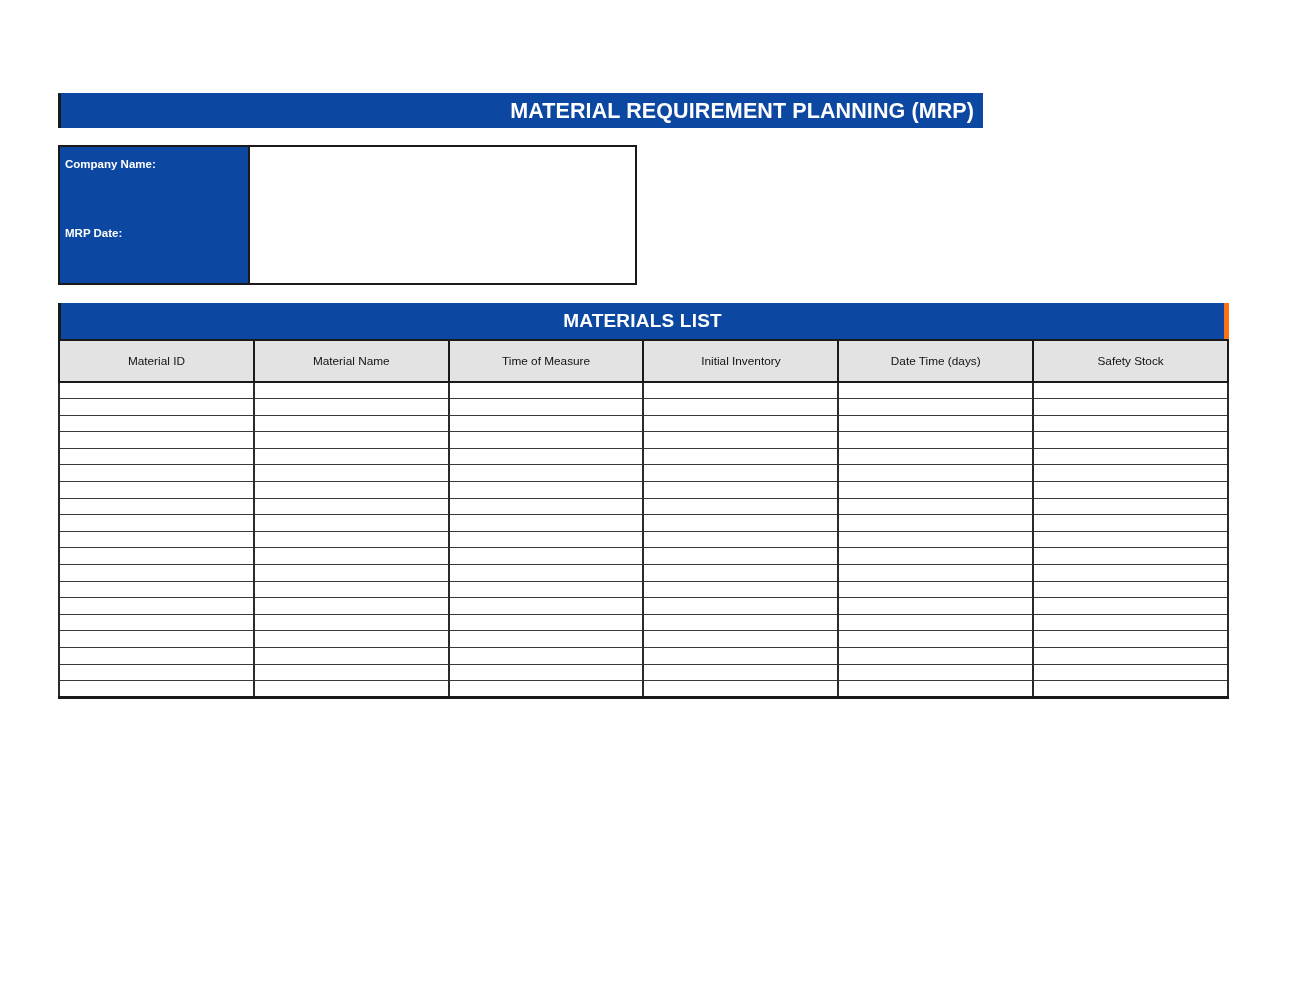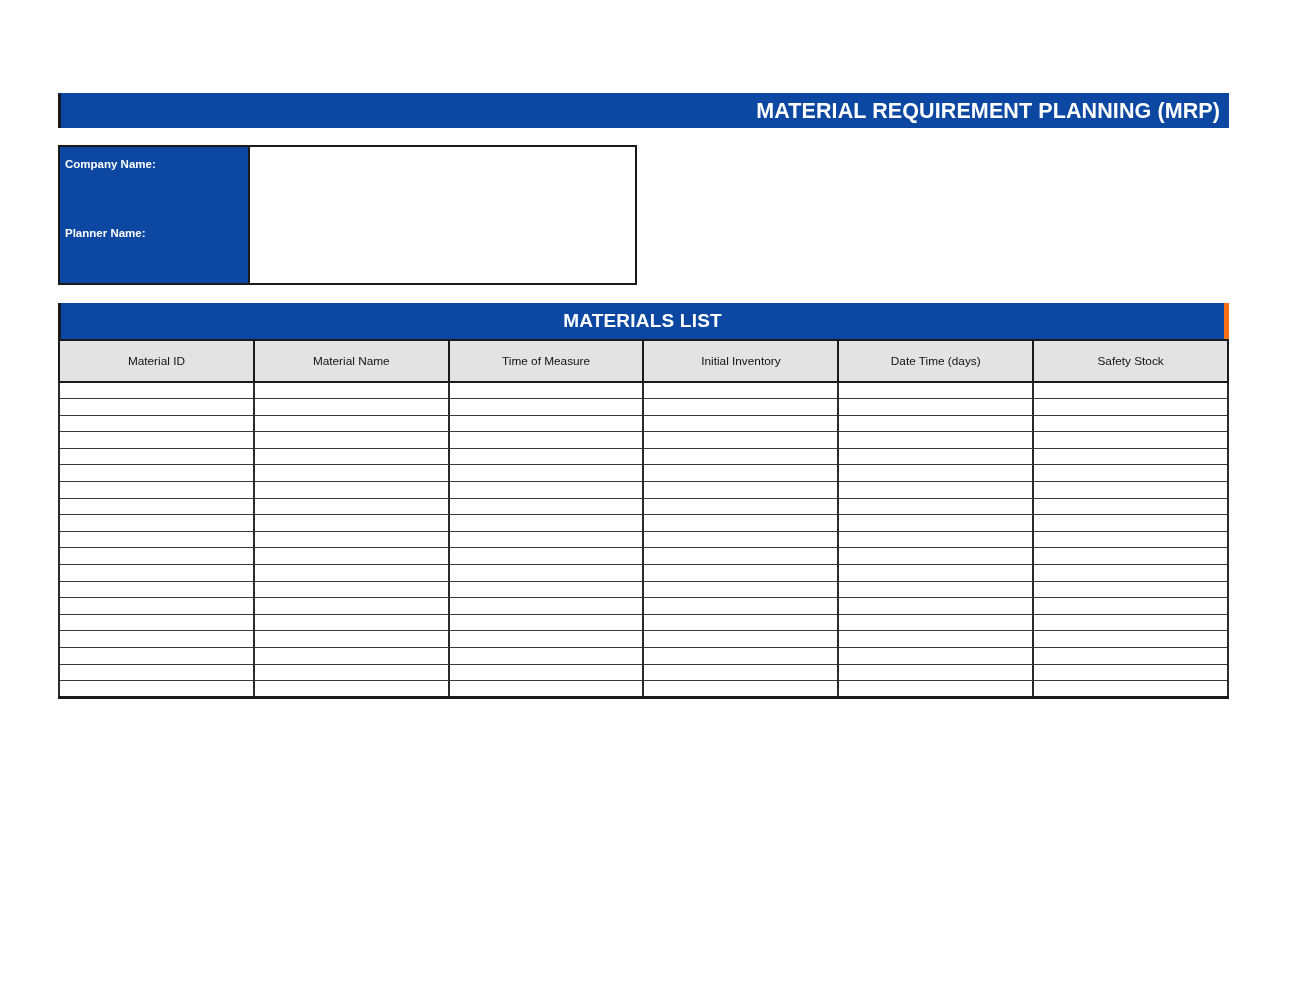--- a/index.html
+++ b/index.html
@@ -19,21 +19,21 @@
     width: 1290px;
     height: 1000px;
     background: #ffffff;
   }
 
   
   .title-bar {
     position: absolute;
     left: 58px;
     top: 93px;
-    width: 1171px;
+    width: 925px;
     height: 35px;
     background: #0C47A1;
     border-left: 3px solid #1a1a1a;
     border-top: 1px solid #0C47A1;
     box-sizing: border-box;
     display: flex;
     align-items: center;
     justify-content: flex-end;
   }
   .title-text {
@@ -164,22 +164,22 @@
 
 <div class="sheet">
 
   <div class="title-bar">
     <div class="title-text">MATERIAL REQUIREMENT PLANNING (MRP)</div>
   </div>
 
   <div class="info-block">
     <div class="info-labels">
         <div class="info-label">Company Name:</div>
+        <div class="info-label">MRP Date:</div>
         <div class="info-label">Planner Name:</div>
-        <div class="info-label">MRP Date:</div>
       </div>
     <div class="info-values">
         <div class="info-value"></div>
         <div class="info-value"></div>
         <div class="info-value"></div>
         <div class="info-value"></div>
       </div>
   </div>
 
   <div class="materials-section">

